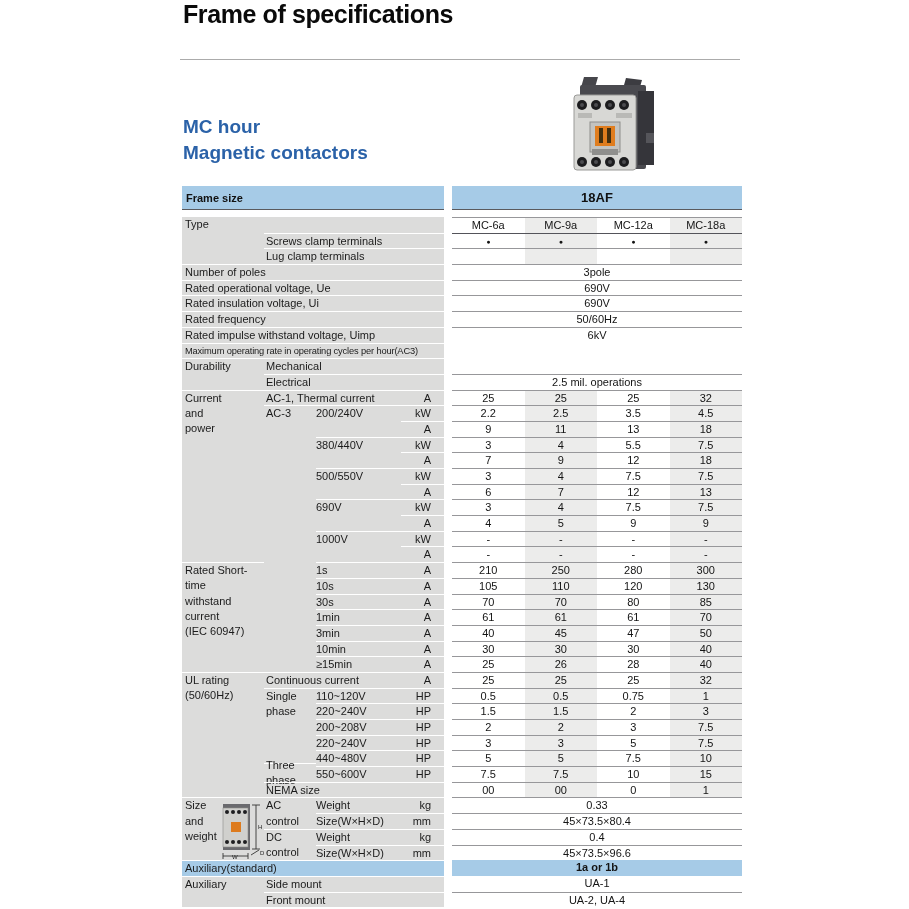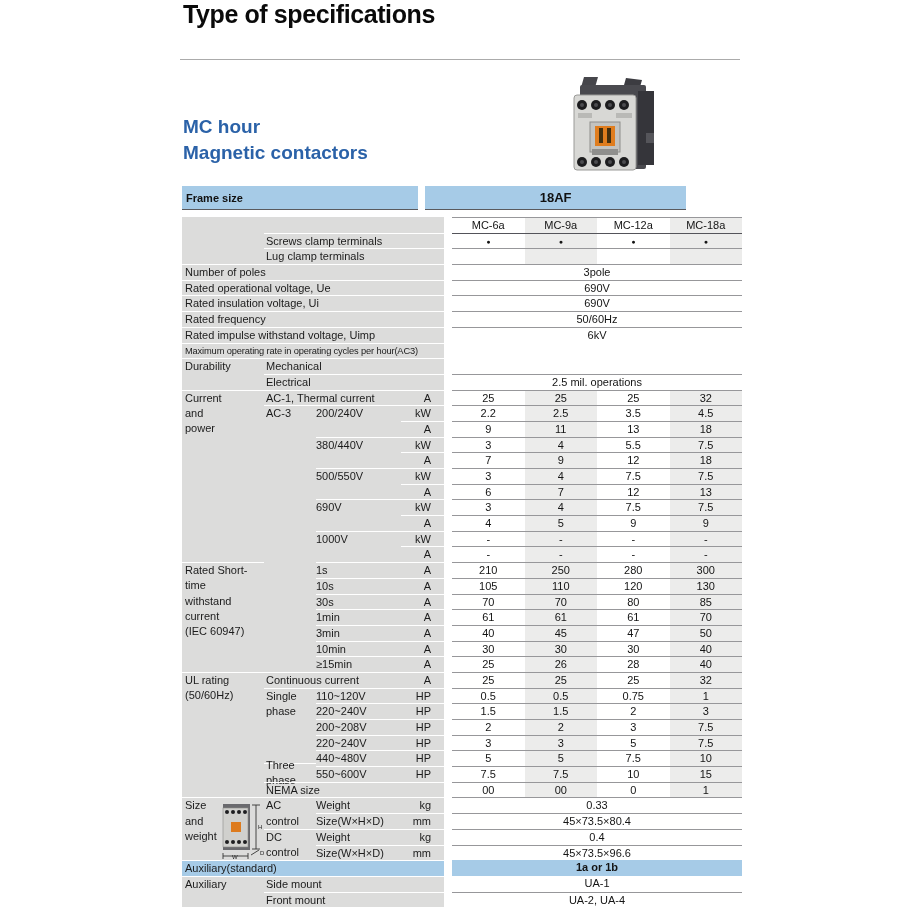--- a/index.html
+++ b/index.html
@@ -4,21 +4,21 @@
 <style>
   html,body{margin:0;padding:0;}
   body{width:909px;height:909px;background:#ffffff;font-family:"Liberation Sans","DejaVu Sans",sans-serif;color:#1b1b1b;}
   .page{position:relative;width:909px;height:909px;overflow:hidden;background:#fff;}
 
   .title{position:absolute;left:183px;top:0px;font-size:25px;font-weight:bold;letter-spacing:-0.4px;color:#0a0a0a;}
   .rule{position:absolute;left:180px;top:59px;width:560px;height:1px;background:#ababab;}
   .prod-heading{position:absolute;left:183px;top:114px;font-size:19px;font-weight:bold;line-height:26px;color:#2b62a8;}
   .photo{position:absolute;left:550px;top:74px;width:124px;height:108px;}
 
-  .framebar{position:absolute;left:182px;top:186px;width:504px;height:24px;display:flex;}
+  .framebar{position:absolute;left:182px;top:186px;width:560px;height:24px;display:flex;}
   .framebar .fleft{width:262px;background:#a6cbe7;border-bottom:1px solid #5a5a5e;display:flex;align-items:center;padding-left:4px;box-sizing:border-box;font-size:11px;font-weight:bold;color:#111;}
   .framebar .fgap{width:8px;}
   .framebar .fright{width:290px;background:#a6cbe7;border-bottom:1px solid #5a5a5e;display:flex;align-items:center;justify-content:center;font-size:13px;font-weight:bold;color:#111;}
 
   .gridwrap{position:absolute;left:182px;top:217px;width:560px;}
   .underlay{position:absolute;left:0;top:0;width:262px;height:100%;background:#dcdcdb;}
   .grid{position:relative;display:grid;grid-template-columns:82px 52px 85px 43px 8px repeat(4,72.5px);grid-auto-rows:15.7px;}
 
   .cell{box-sizing:border-box;font-size:11px;line-height:15.2px;overflow:visible;white-space:nowrap;}
   .lbl{white-space:pre-line;padding-left:3px;color:#1b1b1b;}
@@ -40,21 +40,21 @@
   .blue{background:#a6cbe7 !important;}
   .data.blue{font-weight:bold;}
 
   .sizeicon{position:absolute;right:-2px;top:1px;width:46px;height:62px;}
 </style>
 </head>
 <body>
 
 <div class="page">
 
-  <div class="title">Type of specifications</div>
+  <div class="title">Frame of specifications</div>
   <div class="rule"></div>
 
   <div class="prod-heading">
     <div>MC hour</div>
     <div>Magnetic contactors</div>
   </div>
 
   <svg class="photo" viewBox="0 0 124 106">
     <polygon points="34,2 48,2 44,16 30,16" fill="#46464b"></polygon>
     <polygon points="76,3 92,5 88,19 72,17" fill="#3c3c41"></polygon>
@@ -89,20 +89,21 @@
 
   <div class="framebar">
     <div class="fleft">Frame size</div>
     <div class="fgap"></div>
     <div class="fright">18AF</div>
   </div>
 
   <div class="gridwrap">
     <div class="underlay"></div>
     <div class="grid">
+        <div class="cell lbl l1f" style="grid-area: 1 / 1 / auto / 5;">Type</div>
         <div class="cell data head bt" style="grid-area: 1 / 6;">MC-6a</div>
         <div class="cell data head bt stripe" style="grid-area: 1 / 7;">MC-9a</div>
         <div class="cell data head bt" style="grid-area: 1 / 8;">MC-12a</div>
         <div class="cell data head bt stripe" style="grid-area: 1 / 9;">MC-18a</div>
         <div class="cell lbl l2w lt" style="grid-area: 2 / 2 / auto / 5;">Screws clamp terminals</div>
         <div class="cell data btd bullet" style="grid-area: 2 / 6;">●</div>
         <div class="cell data btd stripe bullet" style="grid-area: 2 / 7;">●</div>
         <div class="cell data btd bullet" style="grid-area: 2 / 8;">●</div>
         <div class="cell data btd stripe bullet" style="grid-area: 2 / 9;">●</div>
         <div class="cell lbl l2w lt" style="grid-area: 3 / 2 / auto / 5;">Lug clamp terminals</div>

